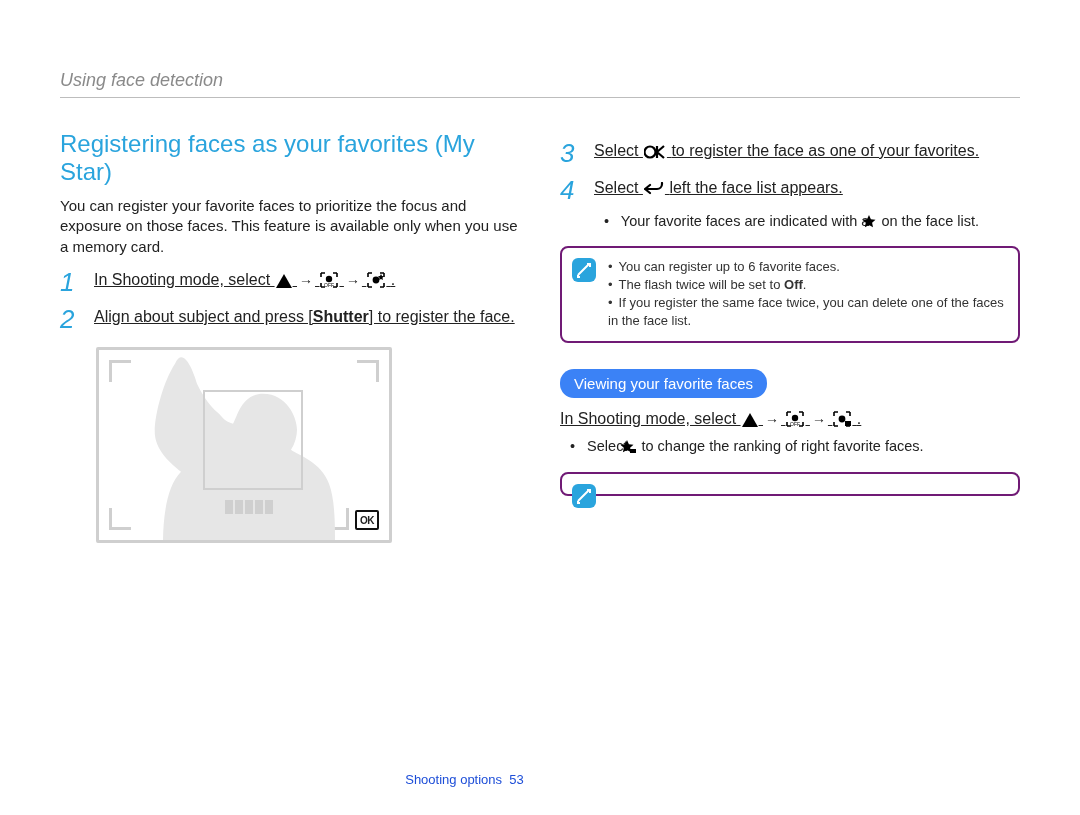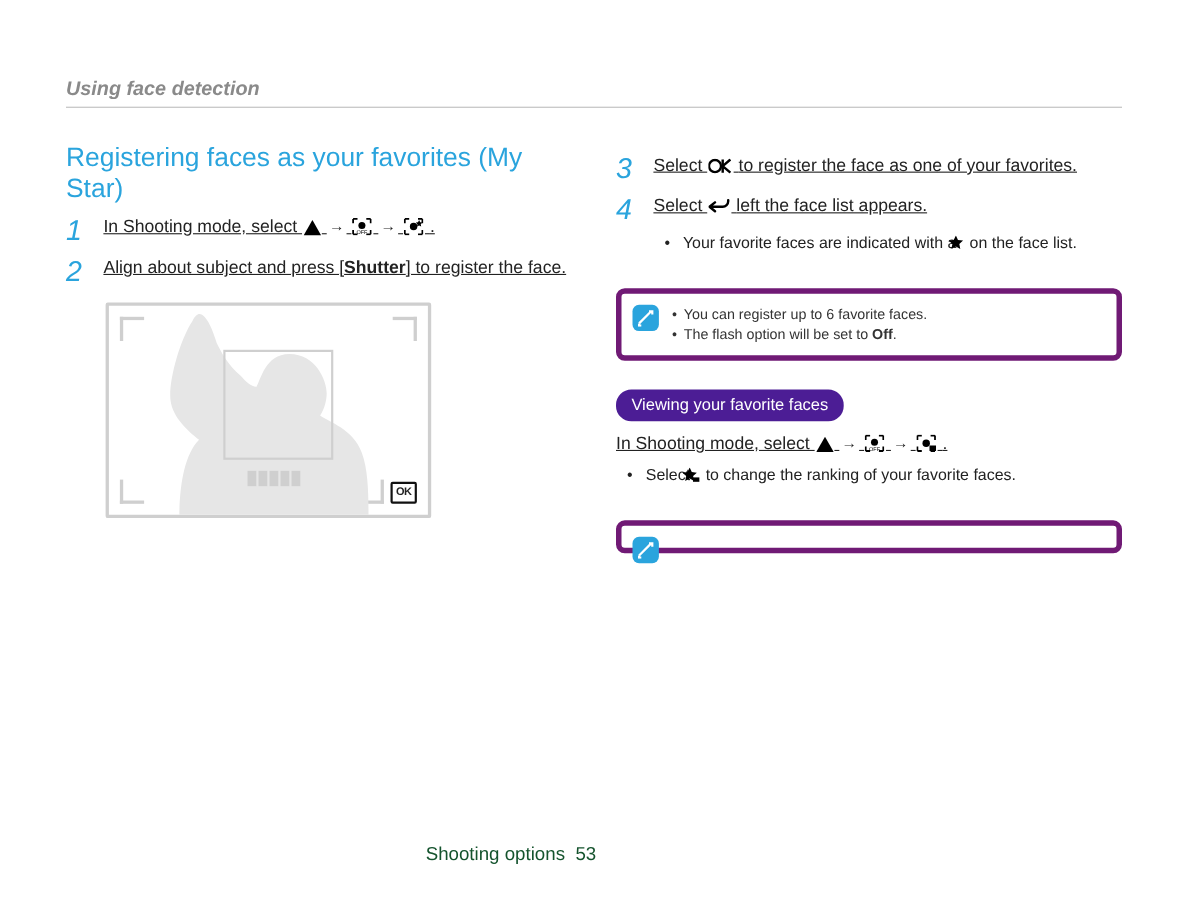--- a/index.html
+++ b/index.html
@@ -1,62 +1,63 @@
 <!DOCTYPE html>
 <html><head>
 <meta charset="utf-8">
 <style>
   * { box-sizing: border-box; margin: 0; padding: 0; }
   html, body { width: 1080px; height: 815px; background: #fff; font-family: Arial, Helvetica, sans-serif; color: #222; }
   .page { padding: 70px 60px 0 60px; }
-  .breadcrumb { font-size: 18px; color: #8a8a8a; font-style: italic; font-weight: 700; }
+  .breadcrumb { font-size: 18px; color: #8a8a8a; font-style: italic; font-weight: 400; }
   .hr { height: 1px; background: #bdbdbd; margin-top: 6px; }
   .columns { display: flex; margin-top: 32px; gap: 40px; }
   .col { flex: 1; }
   h1.title { color: #2aa4dd; font-weight: 400; font-size: 24px; margin-bottom: 10px; }
   p.para { font-size: 15px; line-height: 1.35; color: #222; margin-bottom: 12px; }
   .step { display: flex; gap: 10px; margin-top: 10px; align-items: flex-start; }
   .step-num { color: #2aa4dd; font-size: 26px; font-style: italic; font-weight: 400; width: 24px; flex-shrink:0; line-height: 1.05; }
   .step-body { font-size: 16px; line-height: 1.35; text-decoration: underline; }
   ul.sub { list-style: none; margin-top: 6px; }
   ul.sub li { font-size: 14.5px; line-height: 1.4; padding-left: 56px; text-indent: -12px; position: relative; }
   ul.sub li::before { content: "•"; margin-right: 8px; }
   .bold { font-weight: 700; }
   .inline-icon { display: inline-block; vertical-align: -3px; margin: 0 1px; }
   .arrow { display:inline-block; margin: 0 2px; font-size: 14px; vertical-align: 1px; }
-  .note { border: 5px solid #701a75; border-radius: 8px; padding: 10px 14px 10px 46px; position: relative; font-size: 13px; color: #333; margin-top: 28px; line-height: 1.4; }
+  .note { border: 2px solid #701a75; border-radius: 8px; padding: 10px 14px 10px 46px; position: relative; font-size: 13px; color: #333; margin-top: 12px; line-height: 1.4; }
   .note .sq { position: absolute; left: 10px; top: 10px; width: 24px; height: 24px; border-radius: 6px; background: #2aa4dd; display:flex; align-items:center; justify-content:center; }
   .note .sq svg { width: 16px; height: 16px; }
   .note ul { list-style: none; }
   .note li::before { content: "•"; margin-right: 6px; }
-  .pill { display: inline-block; background: #4c1d95; color: #fff; font-size: 15px; padding: 6px 14px; border-radius: 14px; margin-top: 26px; margin-bottom: 10px; }
+  .pill { display: inline-block; background: #3b82f6; color: #fff; font-size: 15px; padding: 6px 14px; border-radius: 14px; margin-top: 26px; margin-bottom: 10px; }
   .illus { margin: 14px 0 4px 36px; width: 296px; height: 196px; border: 3px solid #cfcfcf; border-radius: 2px; position: relative; background: #fff; overflow: hidden; }
   .illus .corner { position: absolute; width: 22px; height: 22px; border: 3px solid #cfcfcf; }
   .illus .tl { top: 10px; left: 10px; border-right: none; border-bottom: none; }
   .illus .tr { top: 10px; right: 10px; border-left: none; border-bottom: none; }
   .illus .bl { bottom: 10px; left: 10px; border-right: none; border-top: none; }
   .illus .br { bottom: 10px; right: 40px; border-left: none; border-top: none; }
   .silhouette { position: absolute; left: 50%; top: 50%; transform: translate(-50%, -48%); }
   .face-box { position: absolute; top: 40px; left: 104px; width: 100px; height: 100px; border: 2px solid #cfcfcf; }
   .ok-badge { position: absolute; right: 10px; bottom: 10px; width: 24px; height: 20px; border: 2px solid #111; border-radius: 2px; background: #fff; display:flex; align-items:center; justify-content:center; font-size: 10px; font-weight: 700; letter-spacing: -0.5px; }
   .bars { position: absolute; bottom: 26px; left: 126px; display:flex; gap: 2px; }
   .bars span { width: 8px; height: 14px; background:#cfcfcf; display:inline-block; }
-  .footer { position: absolute; bottom: 28px; width: 929px; text-align: center; font-size: 17px; color: #14532d; }
+  .footer { position: absolute; bottom: 28px; width: 929px; text-align: center; font-size: 13px; color: #1d4ed8; }
 </style>
 </head>
 <body>
 
 <div class="page">
   <div class="breadcrumb">Using face detection</div>
   <div class="hr"></div>
 
   <div class="columns">
 
     <div class="col">
       <h1 class="title">Registering faces as your favorites (My Star)</h1>
+      <p class="para">You can register your favorite faces to prioritize the focus and exposure on those faces. This feature is available only when you use a memory card.</p>
 
       <div class="step">
         <div class="step-num">1</div>
         <div class="step-body">
           <span>In Shooting mode, select </span>
           <span class="inline-icon"><svg width="16" height="14" viewBox="0 0 16 14">
                 <path d="M8 0 L16 14 L0 14 Z" fill="#000"></path>
               </svg></span>
           <span class="arrow">→</span>
           <span class="inline-icon"><svg width="18" height="16" viewBox="0 0 18 16">
@@ -136,21 +137,22 @@
 
       <div class="note">
         <div class="sq">
             <svg viewBox="0 0 16 16">
               <path d="M2 13 L13 2 M11 2h3v3" stroke="#fff" stroke-width="2" fill="none"></path>
               <path d="M2 13 L2 15 L4 15" stroke="#fff" stroke-width="2" fill="none"></path>
             </svg>
           </div>
         <ul>
           <li>You can register up to 6 favorite faces.</li>
-          <li><span>The flash option will be set to </span><span class="bold">Off</span><span>.</span></li>
+          <li><span>The flash twice will be set to </span><span class="bold">Off</span><span>.</span></li>
+          <li>If you register the same face twice, you can delete one of the faces in the face list.</li>
         </ul>
       </div>
 
       <div class="pill">Viewing your favorite faces</div>
 
       <div class="step-body" style="font-size:16px;">
         <span>In Shooting mode, select </span>
         <span class="inline-icon"><svg width="16" height="14" viewBox="0 0 16 14">
               <path d="M8 0 L16 14 L0 14 Z" fill="#000"></path>
             </svg></span>
@@ -168,21 +170,21 @@
             </svg></span>
         <span>.</span>
       </div>
       <ul class="sub" style="margin-top:4px;">
         <li style="padding-left:22px;">
           <span>Select </span>
           <span class="inline-icon"><svg width="16" height="14" viewBox="0 0 16 14">
                 <path d="M7 0l1.9 4.2 4.6.5-3.4 3.1.9 4.5L7 10.1 2.9 12.3l.9-4.5L.4 4.7l4.6-.5z" fill="#000"></path>
                 <rect x="10" y="9" width="6" height="4" fill="#000"></rect>
               </svg></span>
-          <span> to change the ranking of your favorite faces.</span>
+          <span> to change the ranking of right favorite faces.</span>
         </li>
       </ul>
 
       <div class="note">
         <div class="sq">
             <svg viewBox="0 0 16 16">
               <path d="M2 13 L13 2 M11 2h3v3" stroke="#fff" stroke-width="2" fill="none"></path>
               <path d="M2 13 L2 15 L4 15" stroke="#fff" stroke-width="2" fill="none"></path>
             </svg>
           </div>

